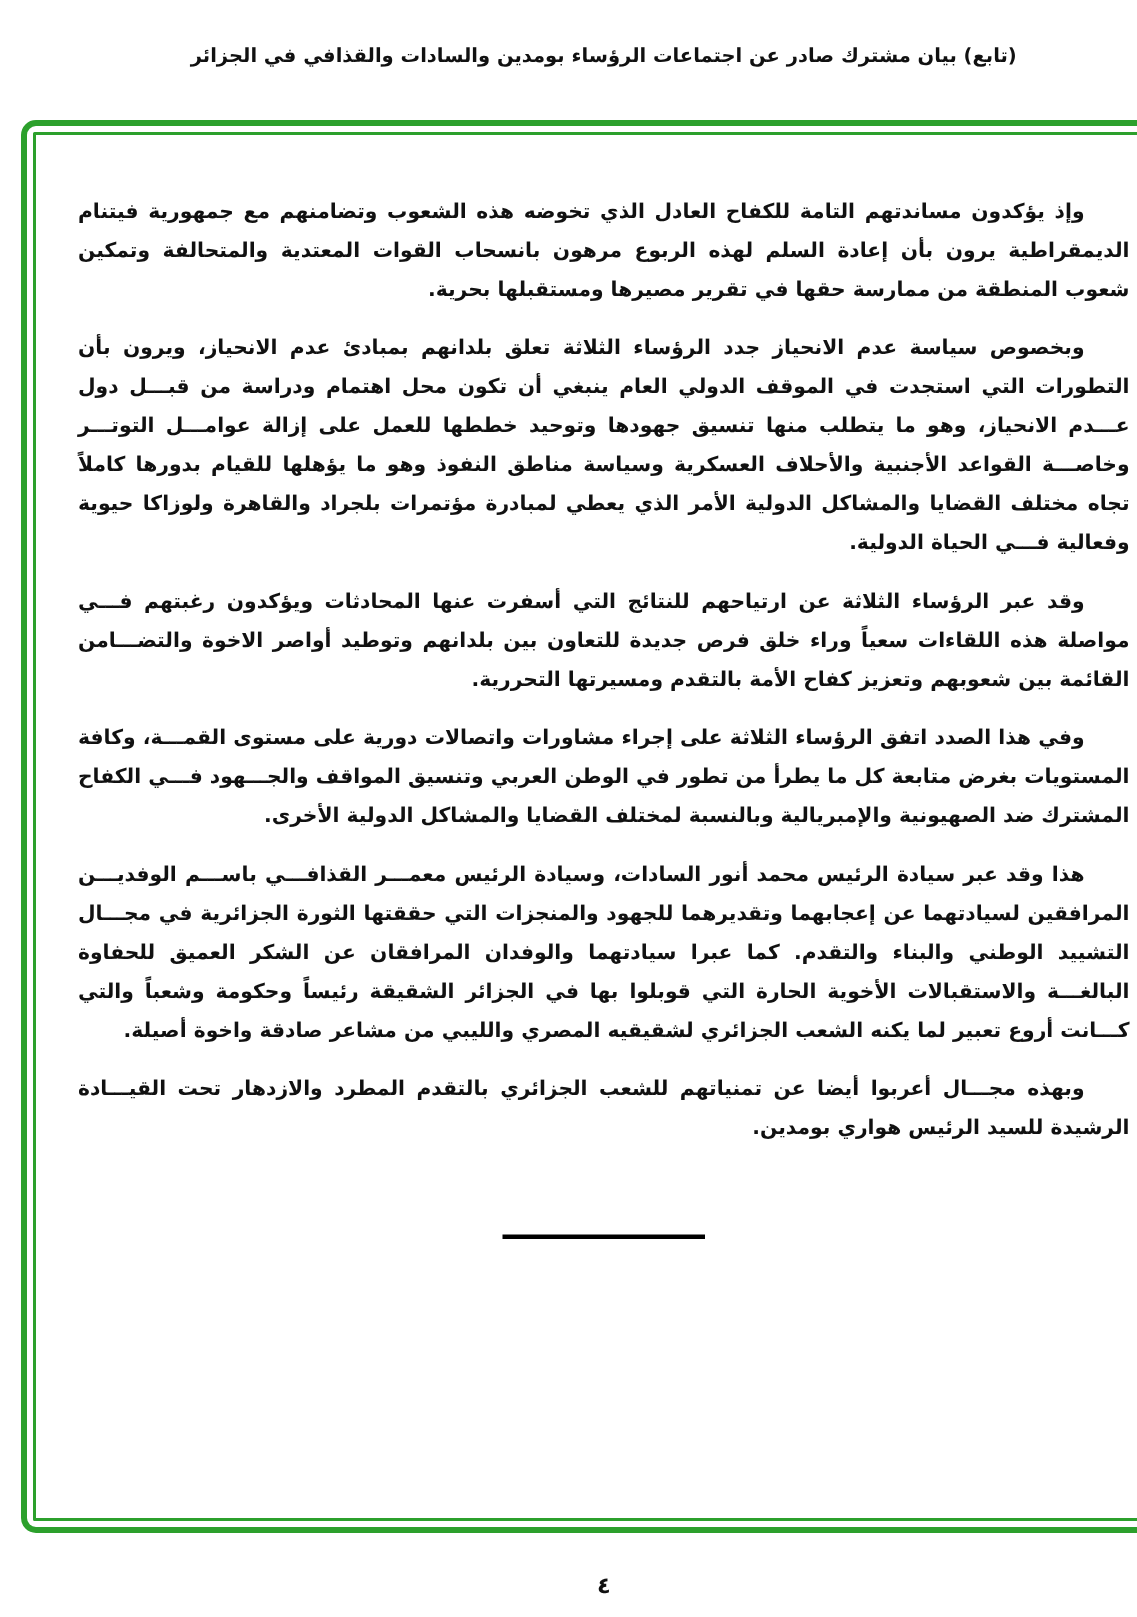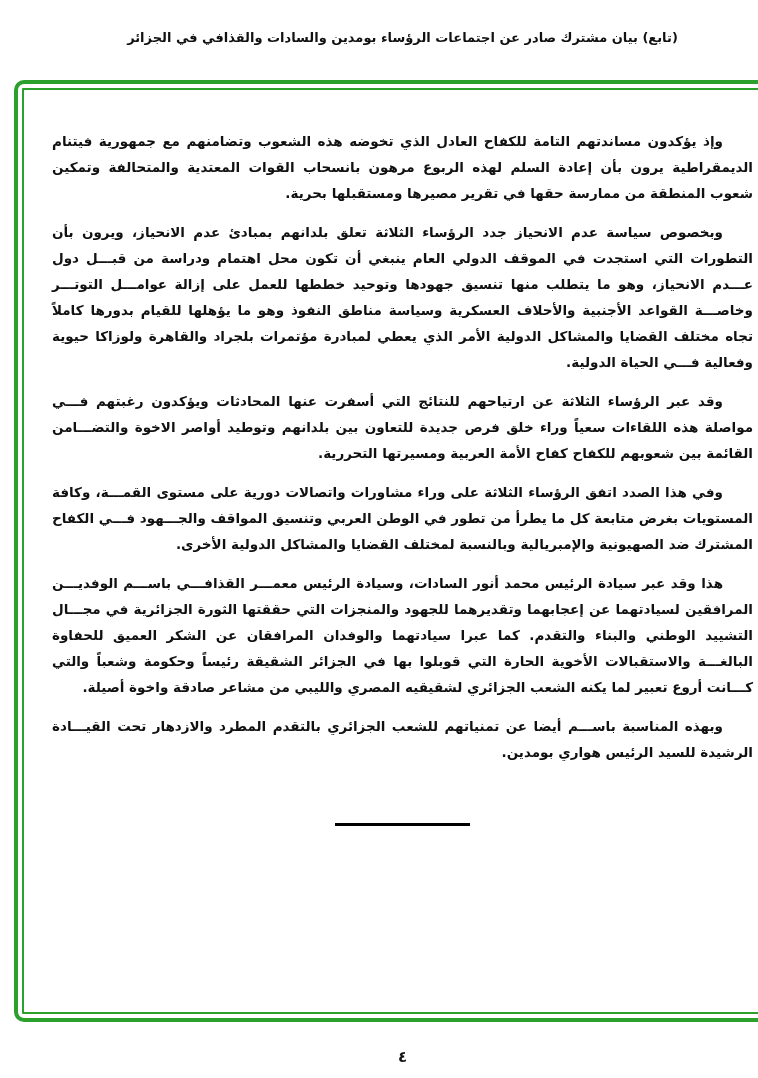--- a/index.html
+++ b/index.html
@@ -84,24 +84,24 @@
 
 <div class="page">
 
   <div class="doc-header">(تابع) بيان مشترك صادر عن اجتماعات الرؤساء بومدين والسادات والقذافي في الجزائر</div>
 
   <div class="frame-outer">
     <div class="frame-inner">
       <div class="content">
         <p>وإذ يؤكدون مساندتهم التامة للكفاح العادل الذي تخوضه هذه الشعوب وتضامنهم مع جمهورية فيتنام الديمقراطية يرون بأن إعادة السلم لهذه الربوع مرهون بانسحاب القوات المعتدية والمتحالفة وتمكين شعوب المنطقة من ممارسة حقها في تقرير مصيرها ومستقبلها بحرية.</p>
         <p>وبخصوص سياسة عدم الانحياز جدد الرؤساء الثلاثة تعلق بلدانهم بمبادئ عدم الانحياز، ويرون بأن التطورات التي استجدت في الموقف الدولي العام ينبغي أن تكون محل اهتمام ودراسة من قبـــل دول عـــدم الانحياز، وهو ما يتطلب منها تنسيق جهودها وتوحيد خططها للعمل على إزالة عوامـــل التوتـــر وخاصـــة القواعد الأجنبية والأحلاف العسكرية وسياسة مناطق النفوذ وهو ما يؤهلها للقيام بدورها كاملاً تجاه مختلف القضايا والمشاكل الدولية الأمر الذي يعطي لمبادرة مؤتمرات بلجراد والقاهرة ولوزاكا حيوية وفعالية فـــي الحياة الدولية.</p>
-        <p>وقد عبر الرؤساء الثلاثة عن ارتياحهم للنتائج التي أسفرت عنها المحادثات ويؤكدون رغبتهم فـــي مواصلة هذه اللقاءات سعياً وراء خلق فرص جديدة للتعاون بين بلدانهم وتوطيد أواصر الاخوة والتضـــامن القائمة بين شعوبهم للكفاح كفاح الأمة العربية ومسيرتها التحررية.</p>
-        <p>وفي هذا الصدد اتفق الرؤساء الثلاثة على وراء مشاورات واتصالات دورية على مستوى القمـــة، وكافة المستويات بغرض متابعة كل ما يطرأ من تطور في الوطن العربي وتنسيق المواقف والجـــهود فـــي الكفاح المشترك ضد الصهيونية والإمبريالية وبالنسبة لمختلف القضايا والمشاكل الدولية الأخرى.</p>
+        <p>وقد عبر الرؤساء الثلاثة عن ارتياحهم للنتائج التي أسفرت عنها المحادثات ويؤكدون رغبتهم فـــي مواصلة هذه اللقاءات سعياً وراء خلق فرص جديدة للتعاون بين بلدانهم وتوطيد أواصر الاخوة والتضـــامن القائمة بين شعوبهم وتعزيز كفاح الأمة بالتقدم ومسيرتها التحررية.</p>
+        <p>وفي هذا الصدد اتفق الرؤساء الثلاثة على إجراء مشاورات واتصالات دورية على مستوى القمـــة، وكافة المستويات بغرض متابعة كل ما يطرأ من تطور في الوطن العربي وتنسيق المواقف والجـــهود فـــي الكفاح المشترك ضد الصهيونية والإمبريالية وبالنسبة لمختلف القضايا والمشاكل الدولية الأخرى.</p>
         <p>هذا وقد عبر سيادة الرئيس محمد أنور السادات، وسيادة الرئيس معمـــر القذافـــي باســـم الوفديـــن المرافقين لسيادتهما عن إعجابهما وتقديرهما للجهود والمنجزات التي حققتها الثورة الجزائرية في مجـــال التشييد الوطني والبناء والتقدم. كما عبرا سيادتهما والوفدان المرافقان عن الشكر العميق للحفاوة البالغـــة والاستقبالات الأخوية الحارة التي قوبلوا بها في الجزائر الشقيقة رئيساً وحكومة وشعباً والتي كـــانت أروع تعبير لما يكنه الشعب الجزائري لشقيقيه المصري والليبي من مشاعر صادقة واخوة أصيلة.</p>
-        <p>وبهذه المناسبة باســـم أيضا عن تمنياتهم للشعب الجزائري بالتقدم المطرد والازدهار تحت القيـــادة الرشيدة للسيد الرئيس هواري بومدين.</p>
+        <p>وبهذه مجـــال أعربوا أيضا عن تمنياتهم للشعب الجزائري بالتقدم المطرد والازدهار تحت القيـــادة الرشيدة للسيد الرئيس هواري بومدين.</p>
         <div class="end-rule"></div>
       </div>
     </div>
   </div>
 
   <div class="page-number">٤</div>
 
 </div>
 
 </body></html>

